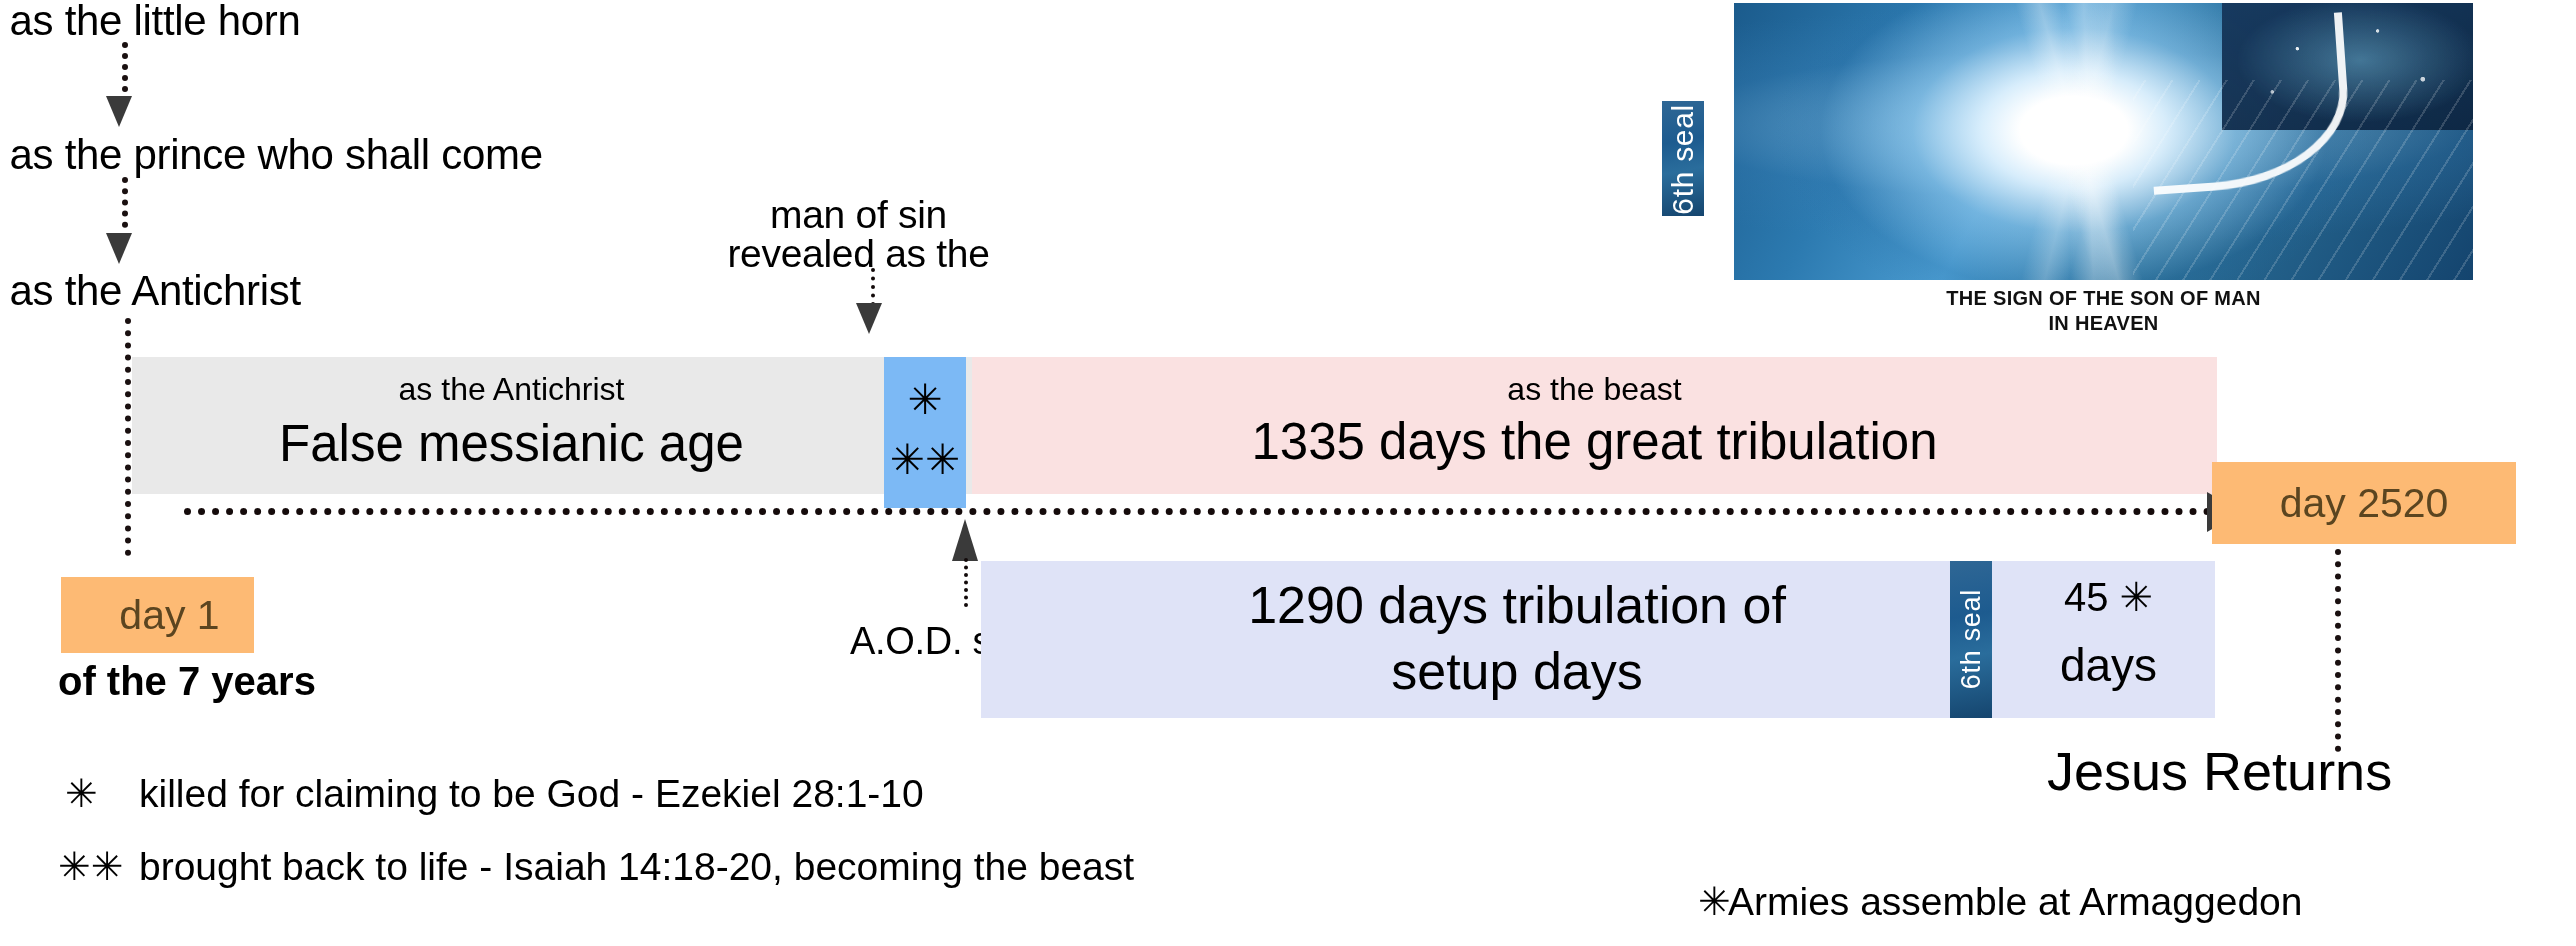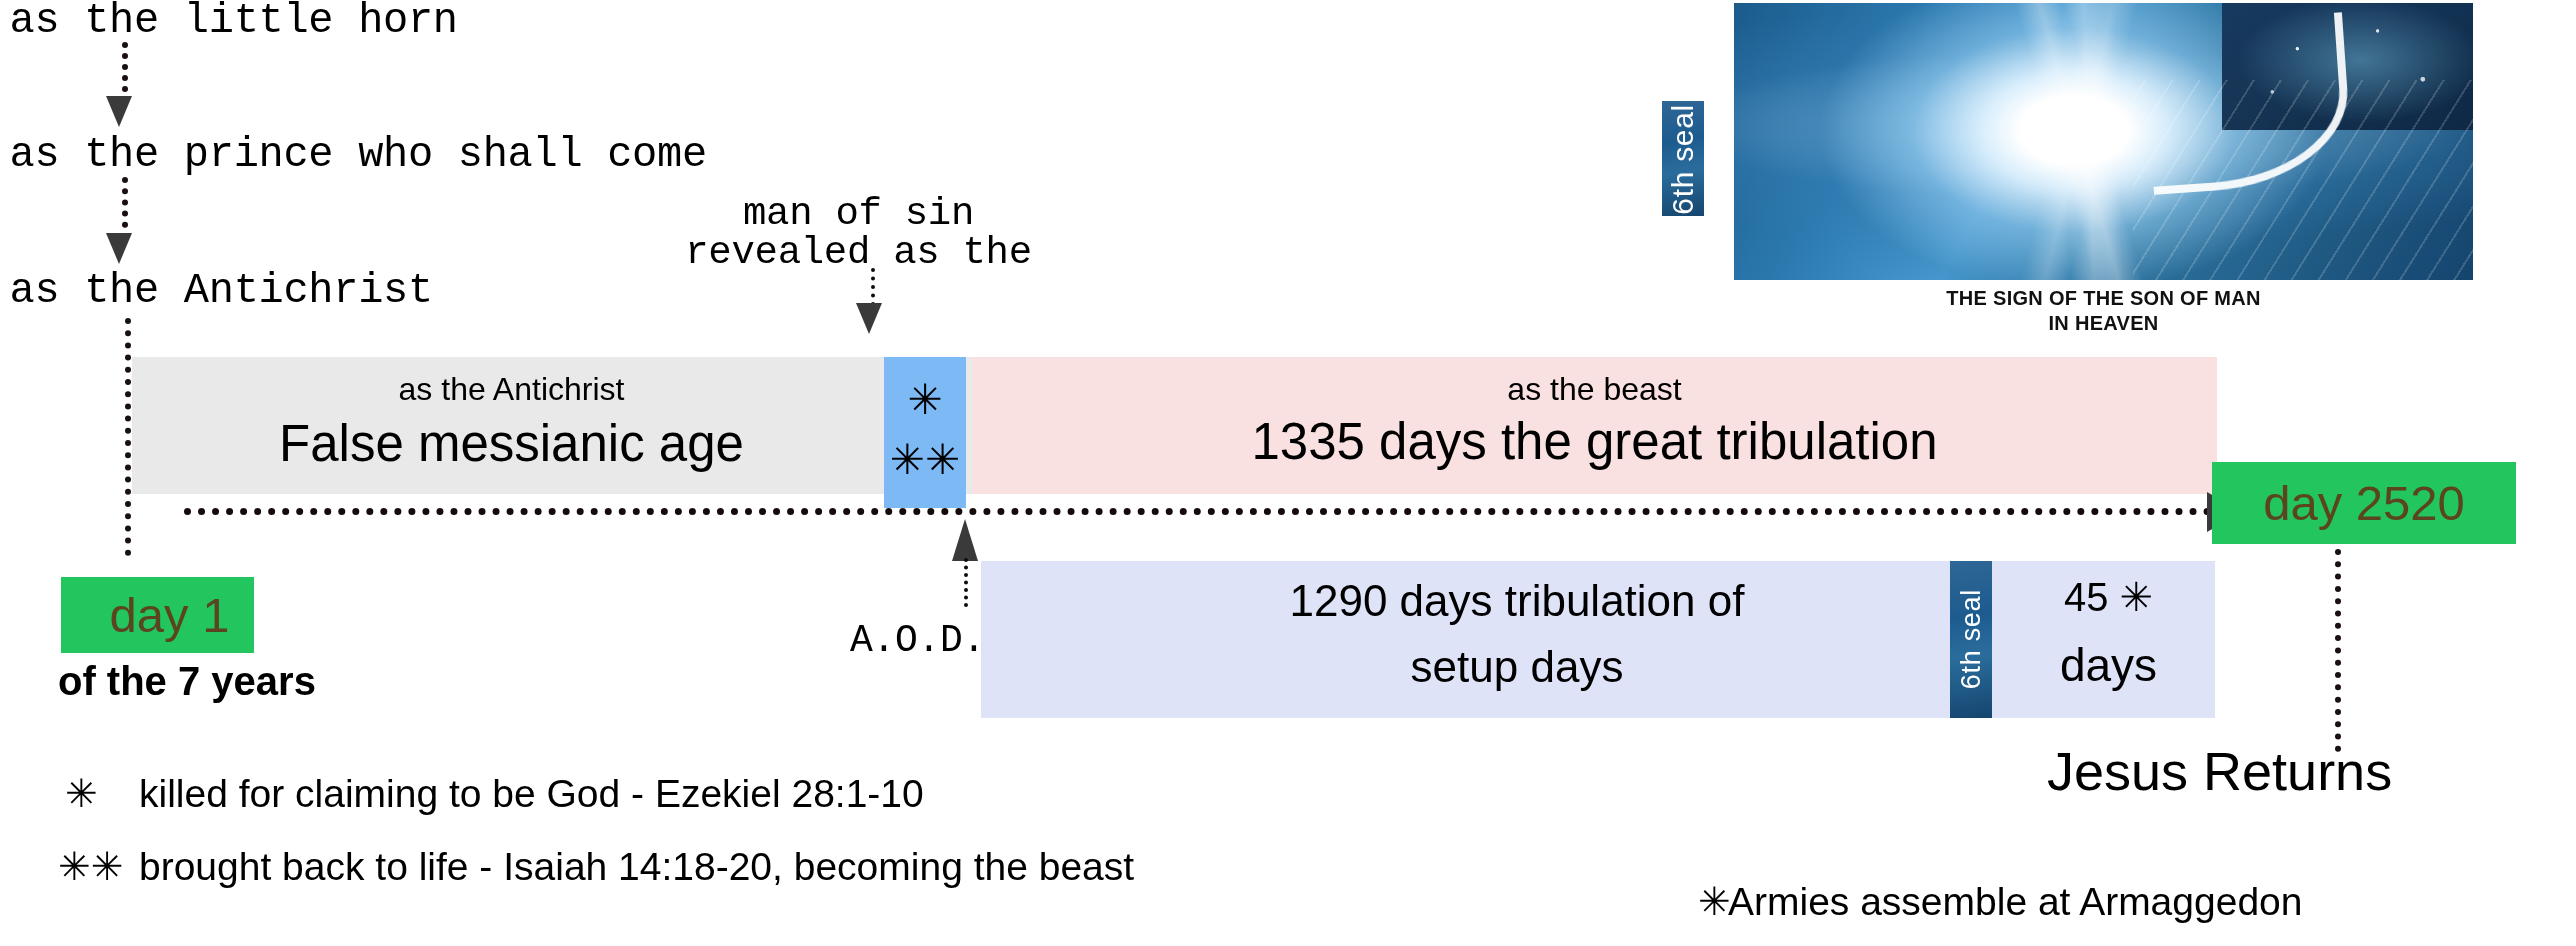--- a/index.html
+++ b/index.html
@@ -5,21 +5,21 @@
   html,body{margin:0;padding:0;background:#ffffff;}
   body{
     width:2576px;height:946px;position:relative;overflow:hidden;
     font-family:"Liberation Sans", sans-serif;color:#000;
   }
   .abs{position:absolute;}
 
   
   .chain-label{
     font-size:42px;line-height:1;letter-spacing:-0.3px;
-    color:#000;white-space:nowrap;font-family:Liberation Mono, monospace;
+    color:#000;white-space:nowrap;
   }
 
   
   .vdots{
     border-left:6px dotted #1a1010;
     width:0;
   }
   .vdots-thin{border-left:4.7px dotted #120a0a;width:0;}
 
   
@@ -49,35 +49,35 @@
   .bar-pink{background:#fae1e1;}
   .bar-lav{background:#dfe3f7;}
 
   .bar-title{
     font-size:32px;line-height:1;text-align:center;white-space:nowrap;
   }
   .bar-main{
     font-size:51px;line-height:1;text-align:center;white-space:nowrap;
   }
   .bar-main-sm{
-    font-size:44px;line-height:1.12;text-align:center;
+    font-size:52px;line-height:1.12;text-align:center;
   }
   .asterisk{
     font-size:42px;line-height:1;text-align:center;color:#000;
   }
 
   
   .hdots{
     border-top:7.4px dotted #150b0b;height:0;
   }
 
   
   .chip{
-    background:#22c55e;color:#5b4520;
-    font-size:49px;line-height:1;
+    background:#fdba74;color:#5b4520;
+    font-size:41px;line-height:1;
     display:flex;align-items:center;justify-content:center;
     white-space:nowrap;
   }
 
   
   .seal-tab{
     background:linear-gradient(170deg,#2f6795 0%,#1d5b8f 35%,#2a6d9c 60%,#15456e 100%);
     color:#ffffff;
     display:flex;align-items:center;justify-content:center;
     overflow:hidden;

